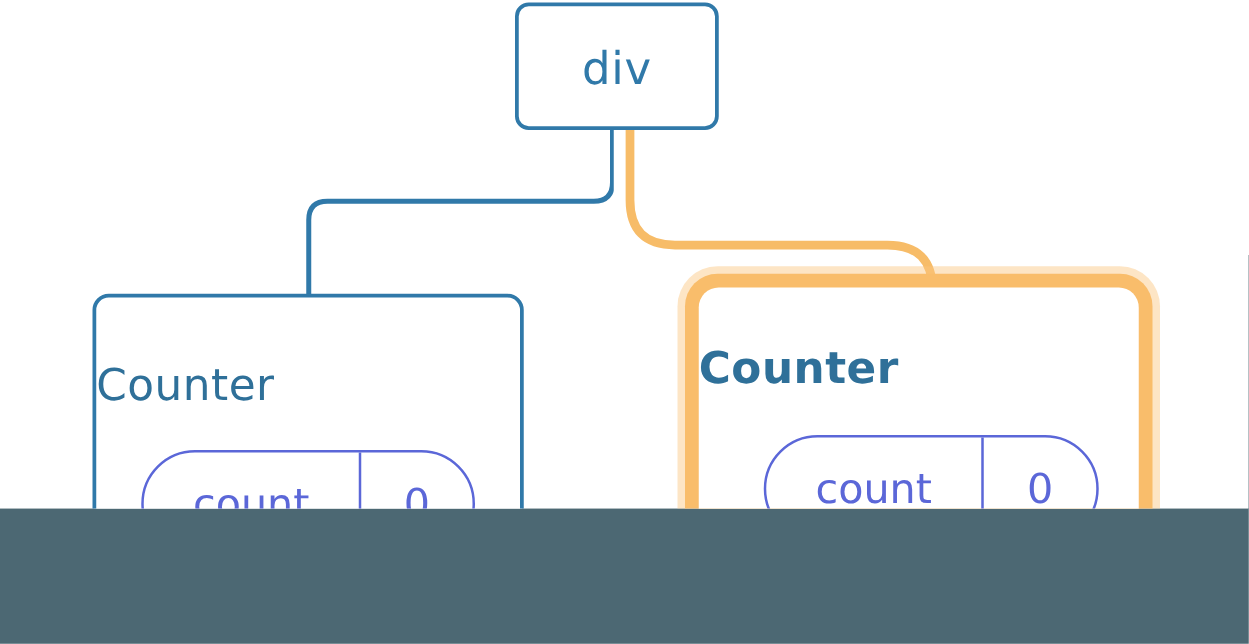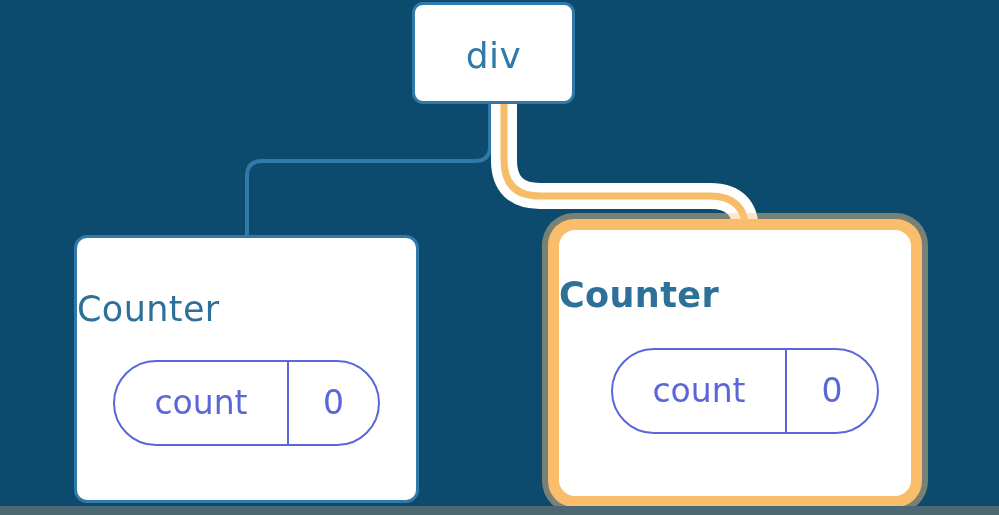--- a/index.html
+++ b/index.html
@@ -6,22 +6,22 @@
     margin: 0;
     padding: 0;
     background: #4c6873;
   }
   body {
     font-family: "DejaVu Sans", "Liberation Sans", sans-serif;
   }
   #stage {
     position: relative;
     width: 999px;
-    height: 506px;
-    background: #0c4a6e;
+    height: 407px;
+    background: #ffffff;
     overflow: hidden;
     text-decoration: underline;
   }
   #wires {
     position: absolute;
     left: 0;
     top: 0;
     width: 999px;
     height: 515px;
   }

